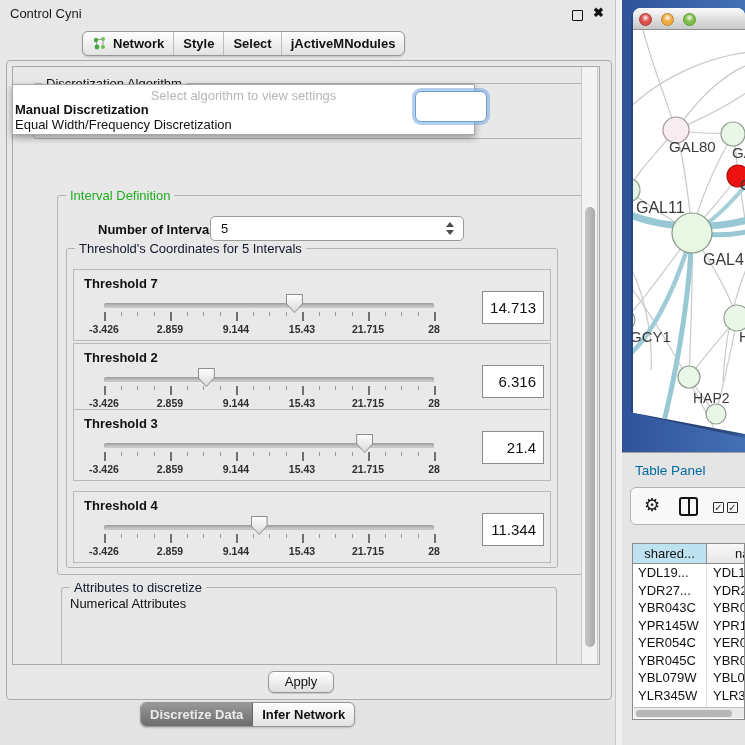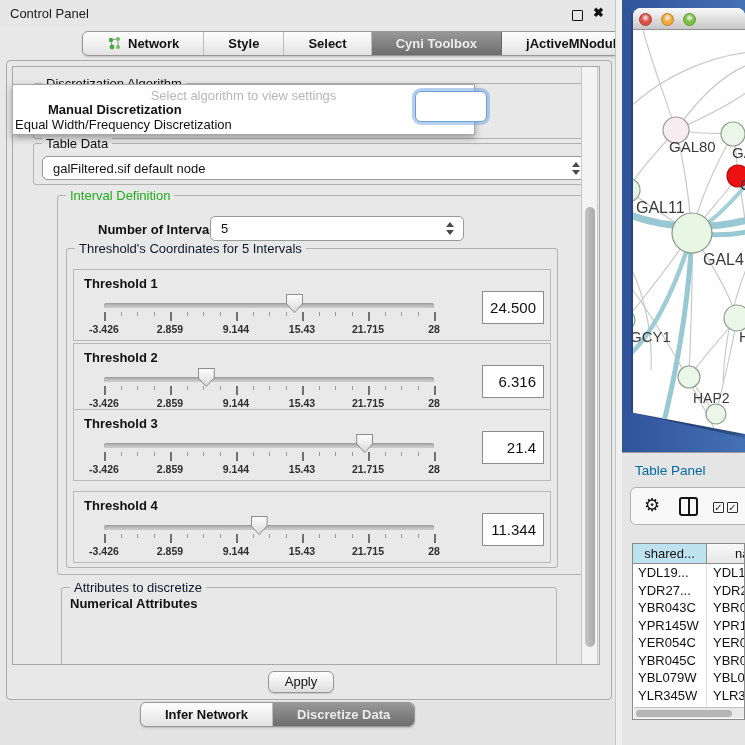--- a/index.html
+++ b/index.html
@@ -8,21 +8,21 @@
 
   
   #left-panel{position:absolute;left:0;top:0;width:618px;height:745px;background:#e8e8e8}
   #titlebar{position:absolute;left:0;top:0;width:618px;height:26px;background:#e7e7e7}
   #titlebar .title{position:absolute;left:10px;top:6px;font-size:13px;color:#1a1a1a}
   #float-btn{position:absolute;left:572px;top:10px;width:11px;height:11px;border:1.5px solid #111;border-radius:1px;background:transparent}
   #close-btn{position:absolute;left:593px;top:5px;font-size:13px;font-weight:bold;color:#111}
 
   .seg-group{display:flex;height:25px;border:1px solid #979797;border-radius:6px;overflow:hidden;
     background:linear-gradient(#fefefe,#e2e2e2);box-shadow:0 1px 2px rgba(0,0,0,.18)}
-  .seg{display:flex;align-items:center;gap:6px;padding:0 24px;font-weight:bold;font-size:13px;
+  .seg{display:flex;align-items:center;gap:6px;padding:0 9px;font-weight:bold;font-size:13px;
     border-right:1px solid #bcbcbc;white-space:nowrap;cursor:default}
   .seg:last-child{border-right:none}
   .seg.selected{background:linear-gradient(#989898,#6d6d6d);color:#ececec;border-right-color:#666}
   #top-tabs{position:absolute;left:82px;top:31px}
   #bottom-tabs{position:absolute;left:140px;top:702px}
 
   #outer-box{position:absolute;left:6px;top:60px;width:606px;height:640px;border:1px solid #a9a9a9;border-radius:4px;background:#e8e8e8}
   #viewport{position:absolute;left:12px;top:66px;width:588px;height:599px;border:1px solid #a9a9a9;background:#e8e8e8;overflow:hidden}
 
   .group{position:absolute;border:1px solid #b2b2b2;border-radius:3px}
@@ -99,21 +99,21 @@
   .tc1{width:74px;padding-left:5px;border-right:1px solid #e2e2e2;overflow:hidden;white-space:nowrap}
   .tc2{flex:1;padding-left:6px;overflow:hidden;white-space:nowrap}
   #hscroll{position:absolute;left:1px;bottom:1px;width:111px;height:11px;background:#e9e9e9;border-top:1px solid #c2c2c2}
   #hscroll .sthumb{position:absolute;left:2px;top:2px;width:96px;height:7px;background:#b6b6b6;border-radius:4px}
 </style>
 </head>
 <body>
 
 <div id="left-panel">
   <div id="titlebar">
-    <span class="title">Control Panel</span>
+    <span class="title">Control Cyni</span>
     <div id="float-btn"></div>
     <span id="close-btn">✖</span>
   </div>
 
   <div id="top-tabs" class="seg-group">
       <div class="seg">
   <svg width="15" height="15" viewBox="0 0 15 15">
     <line x1="4" y1="4" x2="11" y2="3" stroke="#9a9a9a" stroke-width="1"></line>
     <line x1="4" y1="4" x2="5" y2="11" stroke="#9a9a9a" stroke-width="1"></line>
     <line x1="11" y1="3" x2="11" y2="11" stroke="#9a9a9a" stroke-width="1"></line>
@@ -123,62 +123,49 @@
     <circle cx="11" cy="11" r="2" fill="#6fbf55"></circle>
   </svg>
 <span>Network</span>
       </div>
       <div class="seg">
         <span>Style</span>
       </div>
       <div class="seg">
         <span>Select</span>
       </div>
-      <div class="seg selected">
-        <span>Cyni Toolbox</span>
-      </div>
       <div class="seg">
         <span>jActiveMNodules</span>
       </div>
     </div>
 
   <div id="outer-box"></div>
 
   <div id="viewport">
 
     <div class="group" style="left:20px;top:16px;width:556px;height:56px">
       <span class="gtitle">Discretization Algorithm</span>
     </div>
 
-    <div class="group" style="left:20px;top:76px;width:556px;height:42px">
-      <span class="gtitle">Table Data</span>
-      <div class="combo" style="left:8px;top:12px;width:548px;height:24px">
-        <span class="ctext">galFiltered.sif default node</span>
-        <span class="stepper">
-            <span class="arr-up"></span>
-            <span class="arr-dn"></span>
-          </span>
-      </div>
-    </div>
 
     <div class="group" style="left:44px;top:128px;width:526px;height:380px">
       <span class="gtitle green">Interval Definition</span>
       <span style="position:absolute;left:40px;top:26px;font-weight:bold">Number of Intervals</span>
       <div class="combo" style="left:152px;top:20px;width:254px;height:25px">
         <span class="ctext">5</span>
         <span class="stepper">
             <span class="arr-up"></span>
             <span class="arr-dn"></span>
           </span>
       </div>
       <div class="group" style="left:8px;top:52px;width:492px;height:320px">
         <span class="gtitle blue">Threshold's Coordinates for 5 Intervals</span>
         <div id="thresholds-host">
   <div class="threshold-panel" style="top: 20px;">
-    <div class="th-label">Threshold 1</div>
+    <div class="th-label">Threshold 7</div>
     <div class="track"></div>
     <div class="ticks">
                 <div class="tick major" style="left: 0px;"></div>
                 <div class="tick" style="left: 16.5px;"></div>
                 <div class="tick" style="left: 33px;"></div>
                 <div class="tick" style="left: 49.5px;"></div>
                 <div class="tick major" style="left: 66px;"></div>
                 <div class="tick" style="left: 82.5px;"></div>
                 <div class="tick" style="left: 99px;"></div>
                 <div class="tick" style="left: 115.5px;"></div>
@@ -200,21 +187,21 @@
                 <span class="tick-lab" style="left: -30px;">-3.426</span>
                 <span class="tick-lab" style="left: 36px;">2.859</span>
                 <span class="tick-lab" style="left: 102px;">9.144</span>
                 <span class="tick-lab" style="left: 168px;">15.43</span>
                 <span class="tick-lab" style="left: 234px;">21.715</span>
                 <span class="tick-lab" style="left: 300px;">28</span>
               </div>
     <div class="thumb" style="left: 211.975px;">
                 <div class="thumb-in"></div>
               </div>
-    <div class="th-value">24.500</div>
+    <div class="th-value">14.713</div>
   </div>
 
   <div class="threshold-panel" style="top: 94px;">
     <div class="th-label">Threshold 2</div>
     <div class="track"></div>
     <div class="ticks">
                 <div class="tick major" style="left: 0px;"></div>
                 <div class="tick" style="left: 16.5px;"></div>
                 <div class="tick" style="left: 33px;"></div>
                 <div class="tick" style="left: 49.5px;"></div>
@@ -328,45 +315,45 @@
                 <div class="thumb-in"></div>
               </div>
     <div class="th-value">11.344</div>
   </div>
 </div>
       </div>
     </div>
 
     <div class="group" style="left:48px;top:520px;width:496px;height:90px">
       <span class="gtitle blue">Attributes to discretize</span>
-      <span style="position:absolute;left:8px;top:8px;font-weight:bold">Numerical Attributes</span>
+      <span style="position:absolute;left:8px;top:8px;font-weight:normal">Numerical Attributes</span>
     </div>
 
     <div id="vscroll">
         <div class="sthumb"></div>
       </div>
   </div>
 
   <div id="algo-popup">
     <div class="prompt">Select algorithm to view settings</div>
     <div id="popup-items">
-        <div class="pitem" style="top: 17px; font-weight: bold; margin-left: 33px;">Manual Discretization</div>
+        <div class="pitem" style="top: 17px; font-weight: bold;">Manual Discretization</div>
         <div class="pitem" style="top: 32px;">Equal Width/Frequency Discretization</div>
       </div>
   </div>
   <div id="combo-fragment"></div>
 
   <div id="apply-btn">Apply</div>
   <div id="bottom-area"></div>
   <div id="bottom-tabs" class="seg-group">
+      <div class="seg selected">
+        <span>Discretize Data</span>
+      </div>
       <div class="seg">
         <span>Infer Network</span>
-      </div>
-      <div class="seg selected">
-        <span>Discretize Data</span>
       </div>
     </div>
 </div>
 
 <div id="divider"></div>
 <div id="desktop"></div>
 <div id="net-shadow"></div>
 <div id="net-window">
   <div id="mac-titlebar">
       <div id="lights-host">

